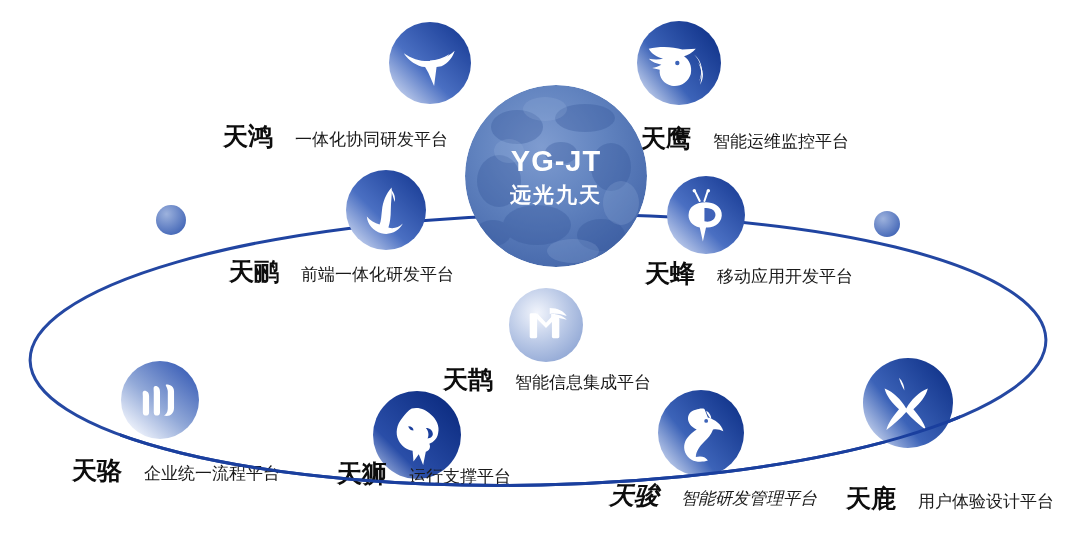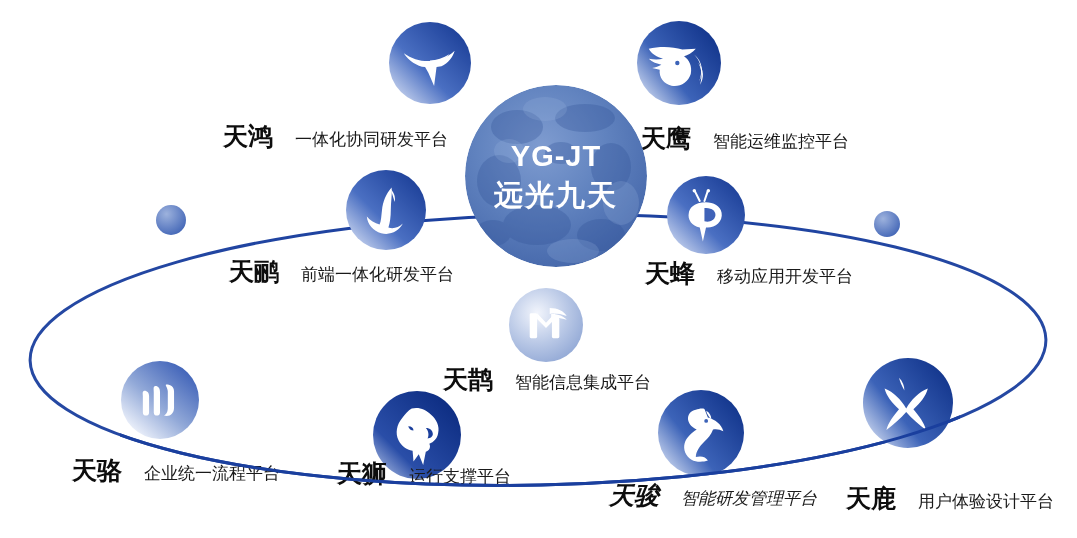--- a/index.html
+++ b/index.html
@@ -72,21 +72,21 @@
   }
   #center-sphere .ctxt {
     position: relative;
     z-index: 3;
     color: #ffffff;
     font-weight: bold;
     text-align: center;
     line-height: 1.35;
   }
   #center-sphere .ctxt.en { font-size: 29px; letter-spacing: 1px; }
-  #center-sphere .ctxt.cn { font-size: 29px; letter-spacing: 2px; }
+  #center-sphere .ctxt.cn { font-size: 21px; letter-spacing: 2px; }
 </style>
 </head>
 <body>
 
 <div id="stage">
 
   <svg class="orbit-layer" viewBox="0 0 1077 538" xmlns="http://www.w3.org/2000/svg">
     <defs>
       <linearGradient id="orbGradA" x1="0" y1="0" x2="1" y2="0">
         <stop offset="0" stop-color="#1a3f9e" stop-opacity="0.95"></stop>

